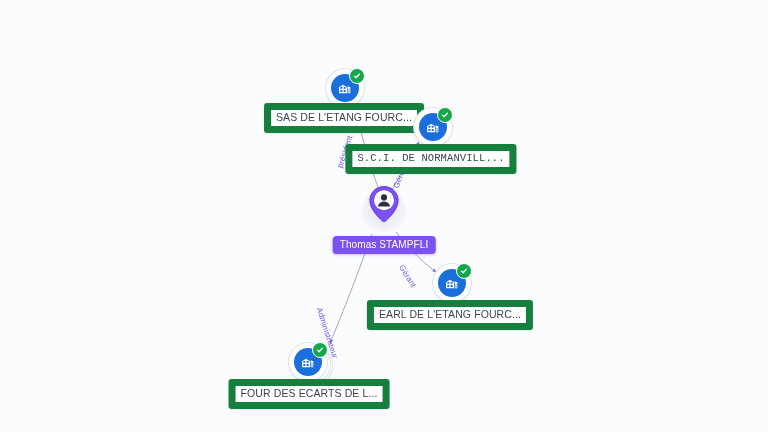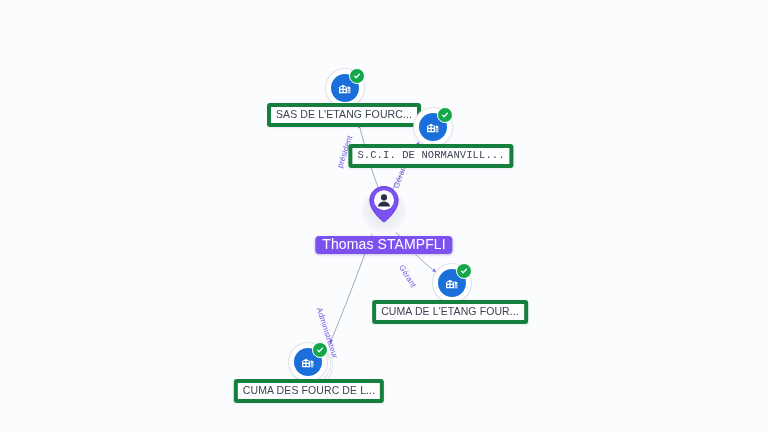--- a/index.html
+++ b/index.html
@@ -89,37 +89,37 @@
     position: absolute;
     left: 10px; top: 1px;
   }
   .pin svg { display: block; }
 
   
   .co-label {
     position: absolute;
     transform: translateX(-50%);
     background: #ffffff;
-    border: 4px solid #15803d;
+    border: 7px solid #15803d;
     border-radius: 3px;
     padding: 2px 5px 3px 5px;
     font-size: 10.5px;
     line-height: 11px;
     color: #3d4355;
     white-space: nowrap;
     box-shadow: 0 1px 2px rgba(70,80,110,.10);
     letter-spacing: .1px;
   }
   .person-label {
     position: absolute;
     transform: translateX(-50%);
     background: #7b51ef;
     border-radius: 4px;
     padding: 3px 7px 4px 7px;
-    font-size: 14px;
+    font-size: 10px;
     line-height: 11px;
     color: #ffffff;
     white-space: nowrap;
     box-shadow: 0 1px 3px rgba(95,60,190,.30);
     letter-spacing: .1px;
   }
   .edge-label {
     position: absolute;
     font-size: 8px;
     line-height: 8px;
@@ -198,40 +198,40 @@
               <path fill="#ffffff" d="M16 20V9.4l4 1.6V20h-4zm1.2-1.4h1.6v-2h-1.6v2zm0-3.2h1.6v-2h-1.6v2z"></path>
             </svg>
           </div>
           <div class="badge-check">
             <svg width="8" height="8" viewBox="0 0 12 12" aria-hidden="true">
               <path d="M2.2 6.2 L4.6 8.6 L9.6 3.3" fill="none" stroke="#ffffff" stroke-width="1.9" stroke-linecap="round" stroke-linejoin="round"></path>
             </svg>
           </div>
         </div>
       </div>
-      <div class="co-label" style="left: 450px; top: 300px;">CUMA DE L'ETANG FOUR...</div>
+      <div class="co-label" style="left: 450px; top: 300px;">EARL DE L'ETANG FOURC...</div>
       <div class="node" style="left: 308px; top: 362px;">
         <div class="co-wrap">
           <div class="co-stack s1"></div>
           <div class="co-stack s2"></div>
           <div class="co-halo"></div>
           <div class="co-disc">
             <svg width="16" height="16" viewBox="0 0 24 24" aria-hidden="true">
               <path fill="#ffffff" d="M3 20V11l6-4 6 4v9H3zm2-2h3v-3H5v3zm5 0h3v-3h-3v3zM5 13h3v-2.6H5V13zm5 0h3v-2.6h-3V13z"></path>
               <path fill="#ffffff" d="M16 20V9.4l4 1.6V20h-4zm1.2-1.4h1.6v-2h-1.6v2zm0-3.2h1.6v-2h-1.6v2z"></path>
             </svg>
           </div>
           <div class="badge-check">
             <svg width="8" height="8" viewBox="0 0 12 12" aria-hidden="true">
               <path d="M2.2 6.2 L4.6 8.6 L9.6 3.3" fill="none" stroke="#ffffff" stroke-width="1.9" stroke-linecap="round" stroke-linejoin="round"></path>
             </svg>
           </div>
         </div>
       </div>
-      <div class="co-label" style="left: 309px; top: 379px;">CUMA DES FOURC DE L...</div>
+      <div class="co-label" style="left: 309px; top: 379px;">FOUR DES ECARTS DE L...</div>
       <div class="node" style="left: 384px; top: 212px;">
         <div class="person-wrap">
           <div class="person-shadow"></div>
           <div class="pin">
             <svg width="32" height="44" viewBox="0 0 32 44" aria-hidden="true">
               <path d="M16 1.5c-8 0-14.2 6.2-14.2 14 0 9.9 11.6 19.6 13.3 21 .5.4 1.3.4 1.8 0 1.7-1.4 13.3-11.1 13.3-21 0-7.8-6.2-14-14.2-14z" fill="#7b51ef" stroke="#6a3fe4" stroke-width="1"></path>
               <circle cx="16" cy="15.3" r="10" fill="#ffffff"></circle>
               <circle cx="16" cy="12.4" r="3.1" fill="#2b2f45"></circle>
               <path d="M9.8 21.6c.8-3.3 3.3-5 6.2-5s5.4 1.7 6.2 5z" fill="#2b2f45"></path>
             </svg>

